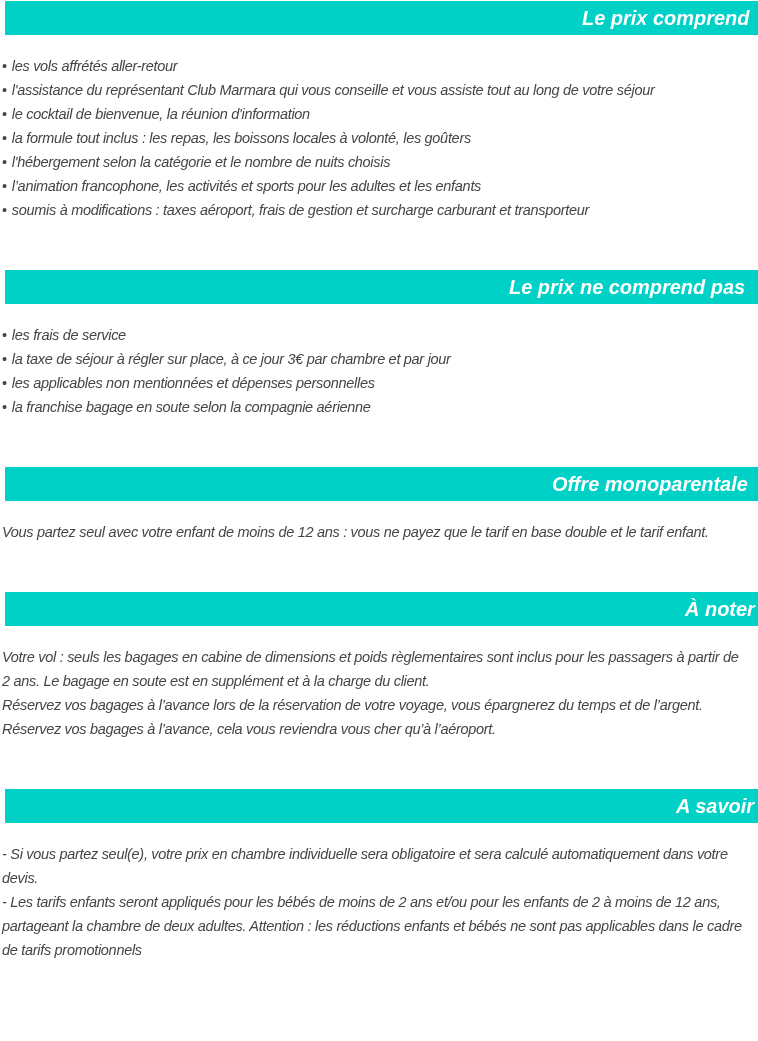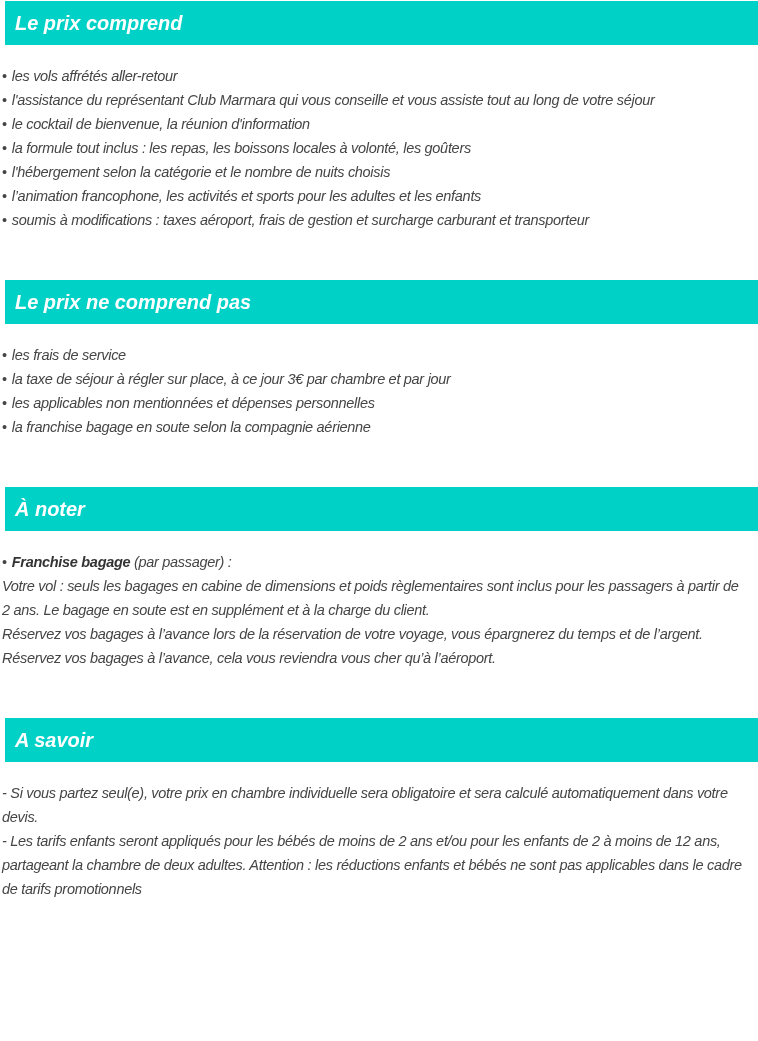--- a/index.html
+++ b/index.html
@@ -17,25 +17,26 @@
     font-style:italic;
     color:var(--body-text);
     overflow-x:hidden;
   }
   #doc{width:758px;}
   .section{margin-bottom:48px;}
   .section:first-child{margin-top:1px;}
   .section:last-child{margin-bottom:0;}
   .bar{
     background:var(--accent);
-    height:44px;
+    height:34px;
     margin-left:5px;
     display:flex;
     align-items:center;
     padding-left:10px;
+    justify-content:flex-end;
   }
   .bar-title{
     color:var(--header-text);
     font-size:21px;
     font-weight:700;
     font-style:italic;
     transform:scaleX(0.95);
     transform-origin:left center;
     white-space:nowrap;
     letter-spacing:0;
@@ -75,24 +76,31 @@
       </div>
       <div class="content">
         <div class="line"><span class="bullet-glyph">•</span><span class="bullet-text">les frais de service</span></div>
         <div class="line"><span class="bullet-glyph">•</span><span class="bullet-text">la taxe de séjour à régler sur place, à ce jour 3€ par chambre et par jour</span></div>
         <div class="line"><span class="bullet-glyph">•</span><span class="bullet-text">les applicables non mentionnées et dépenses personnelles</span></div>
         <div class="line"><span class="bullet-glyph">•</span><span class="bullet-text">la franchise bagage en soute selon la compagnie aérienne</span></div>
       </div>
     </section>
     <section class="section">
       <div class="bar">
+        <span class="bar-title">Offre monoparentale</span>
+      </div>
+      <div class="content">
+        <p class="para">Vous partez seul avec votre enfant de moins de 12 ans : vous ne payez que le tarif en base double et le tarif enfant.</p>
+      </div>
+    </section>
+    <section class="section">
+      <div class="bar">
         <span class="bar-title">À noter</span>
       </div>
       <div class="content">
-        <div class="line"><span class="bullet-glyph">•</span><span class="lead-bold">Franchise bagage</span><span class="lead-rest"> (par passager) :</span></div>
         <p class="para">Votre vol : seuls les bagages en cabine de dimensions et poids règlementaires sont inclus pour les passagers à partir de 2 ans. Le bagage en soute est en supplément et à la charge du client.</p>
         <p class="para">Réservez vos bagages à l’avance lors de la réservation de votre voyage, vous épargnerez du temps et de l’argent.</p>
         <p class="para">Réservez vos bagages à l’avance, cela vous reviendra vous cher qu’à l’aéroport.</p>
       </div>
     </section>
     <section class="section">
       <div class="bar">
         <span class="bar-title">A savoir</span>
       </div>
       <div class="content">

